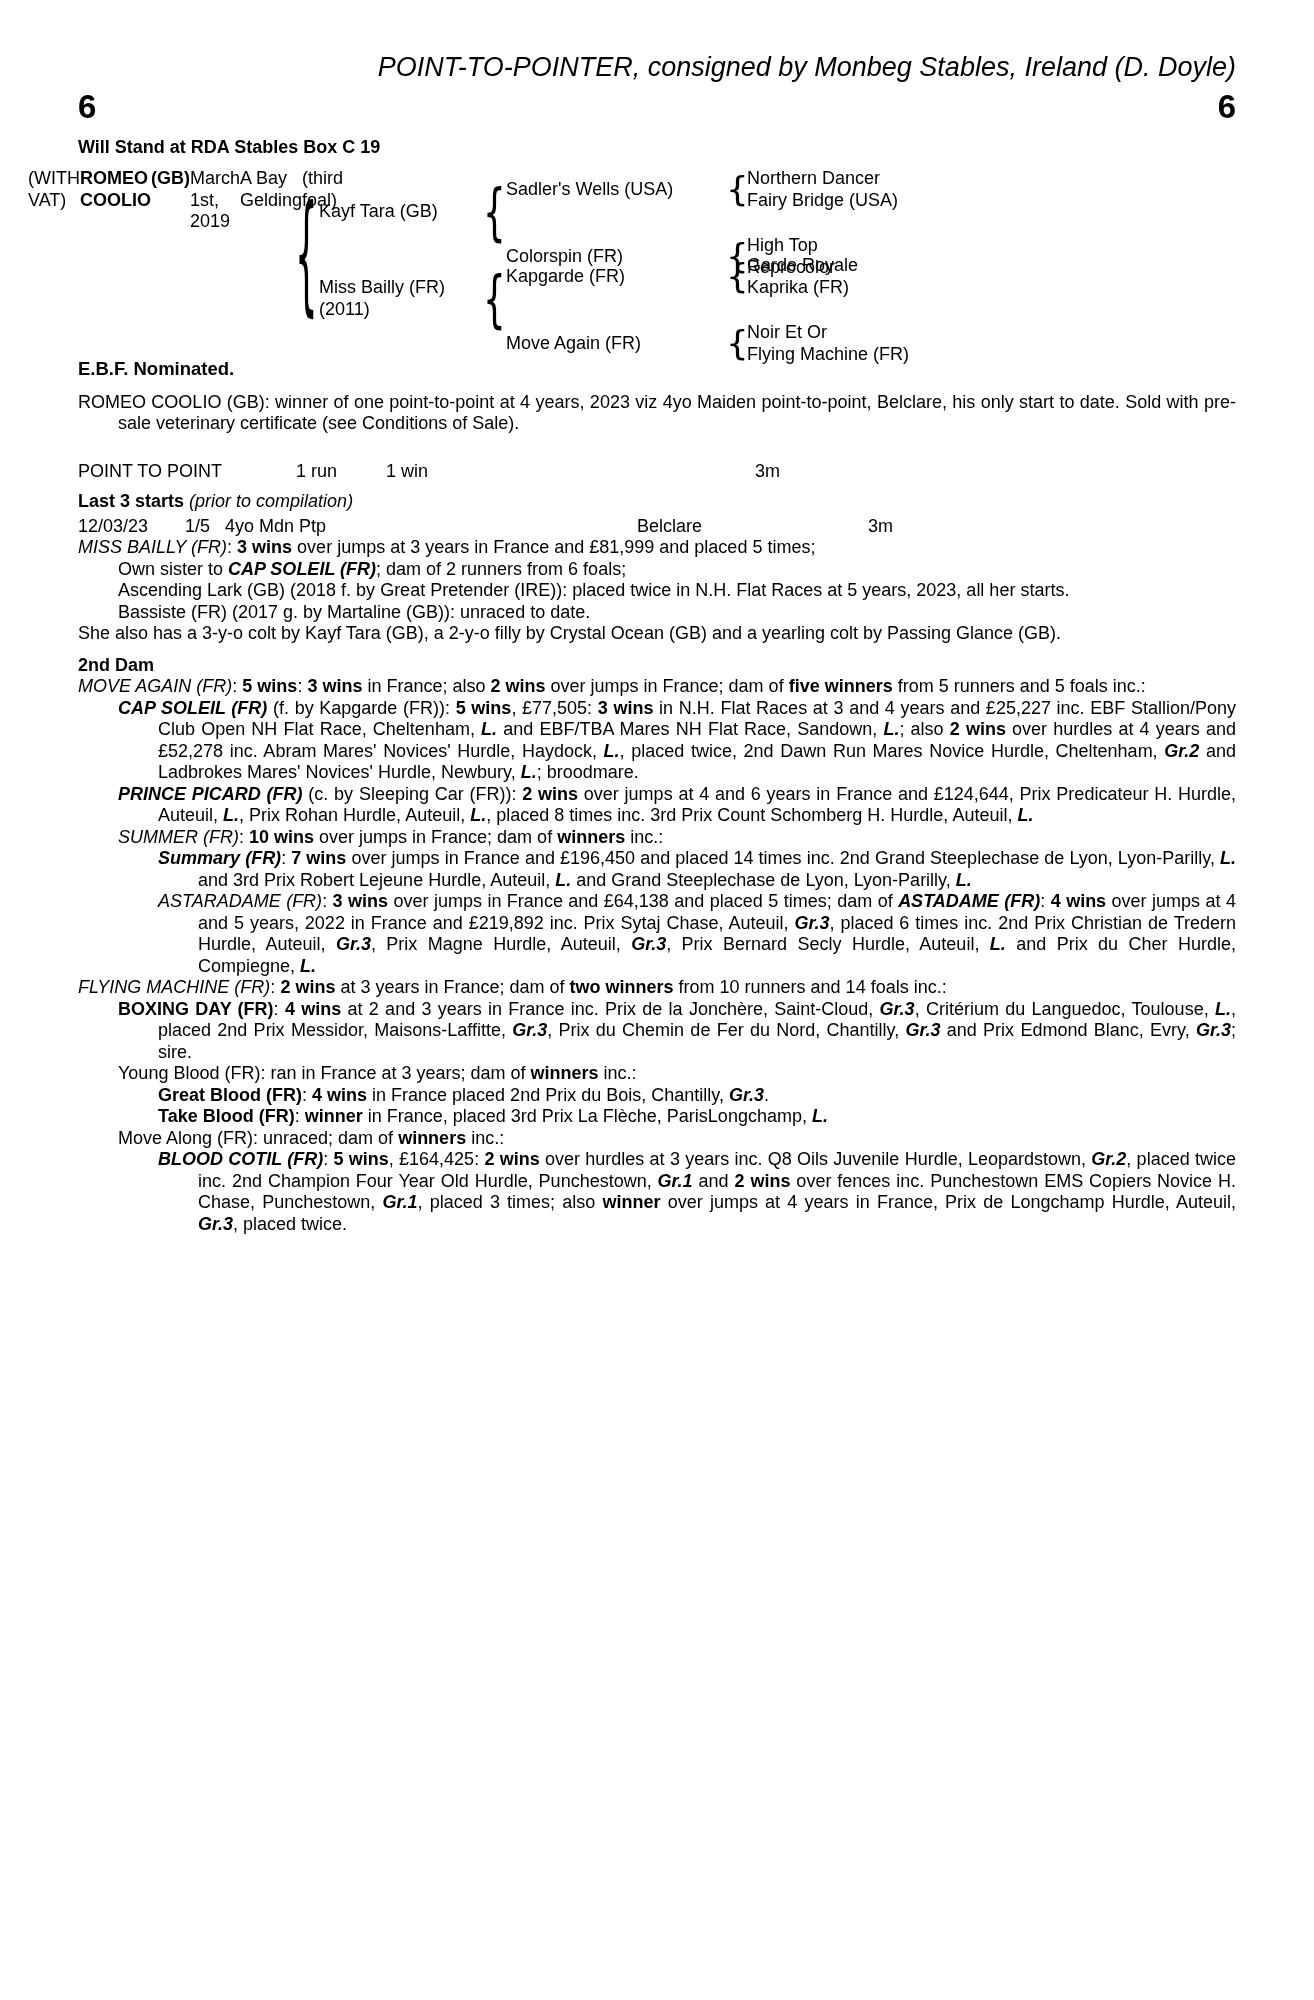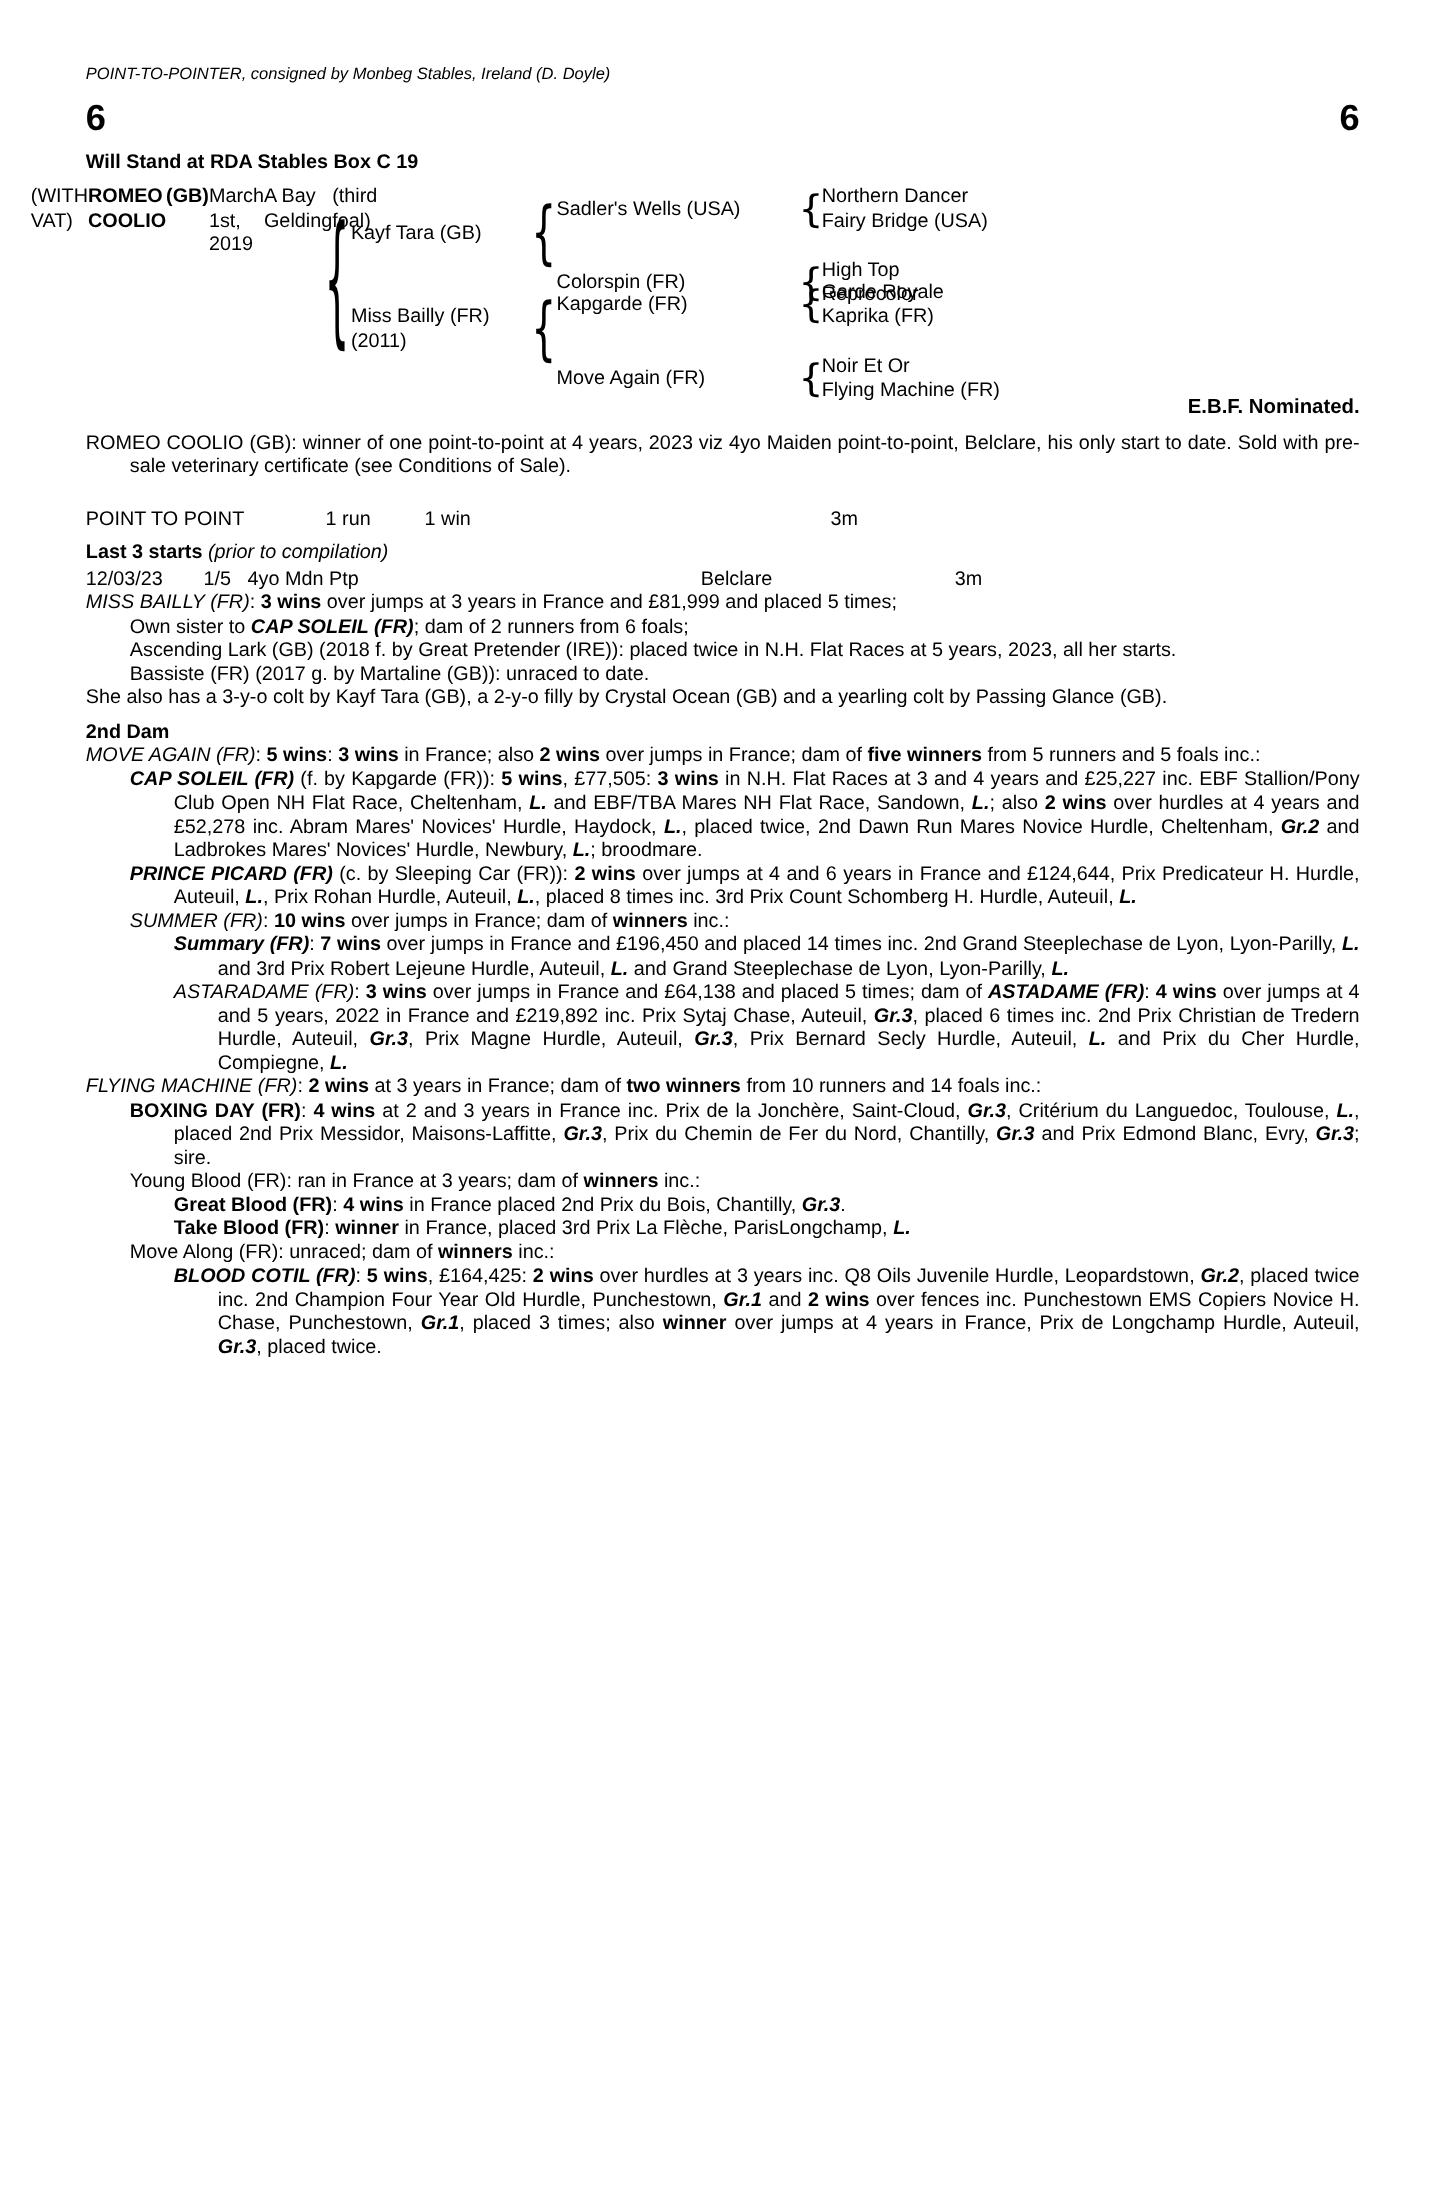--- a/index.html
+++ b/index.html
@@ -1,21 +1,21 @@
 <!DOCTYPE html>
 <html><head>
 <meta charset="utf-8">
 <style>
   html,body { margin:0; padding:0; background:#ffffff; }
   body { width:1314px; height:2000px; font-family:"Liberation Sans", sans-serif;
          font-size:18px; line-height:21.5px; color:#000; }
   .page { position:relative; width:1314px; height:2000px; background:#fff; overflow:hidden; }
   .content { position:absolute; left:78px; top:0; width:1158px; }
 
-  .consignor { padding-top:57px; text-align:left; font-style:italic; font-size:15px; }
+  .consignor { padding-top:57px; text-align:right; font-style:italic; font-size:27px; }
   .lot-row { display:flex; justify-content:space-between; margin-top:10px;
              font-size:33px; font-weight:bold; line-height:36px; }
   .stand { margin-top:12px; font-size:18px; font-weight:bold; }
 
   
   .pedigree { display:flex; margin-top:10px; height:174px; }
   .ped-col1 { width:215px; display:flex; flex-direction:row; justify-content:center; }
   .ped-col1 div { height:21.5px; }
   .b { font-weight:bold; }
   .i { font-style:italic; }
@@ -30,21 +30,21 @@
   .ped-main { display:flex; flex-direction:column; flex:1; }
   .ped-half { display:flex; height:87px; }
   .ped-parent { width:163px; display:flex; flex-direction:column; justify-content:center; }
   .ped-parent div { height:21.5px; }
   .ped-gps { display:flex; flex-direction:column;gap:24px; }
   .ped-gp-unit { display:flex; height:43.5px; }
   .ped-gp-name { width:221px; display:flex; align-items:center; }
   .ped-ggps { display:flex; flex-direction:column; justify-content:center; }
   .ped-ggp { height:21.5px; line-height:21.5px; white-space:nowrap; }
 
-  .ebf { margin-top:16px; text-align:right; font-weight:bold; font-size:18.5px; }
+  .ebf { margin-top:16px; text-align:left; font-weight:bold; font-size:18.5px; }
 
   .para { margin:0; text-align:justify; }
   .lvl0 { padding-left:40px;  text-indent:-40px; }
   .lvl1 { padding-left:80px;  text-indent:-40px; }
   .lvl2 { padding-left:120px; text-indent:-40px; }
   .intro { margin-top:12px; }
 
   .r-b  { font-weight:bold; }
   .r-i  { font-style:italic; }
   .r-bi { font-weight:bold; font-style:italic; }

